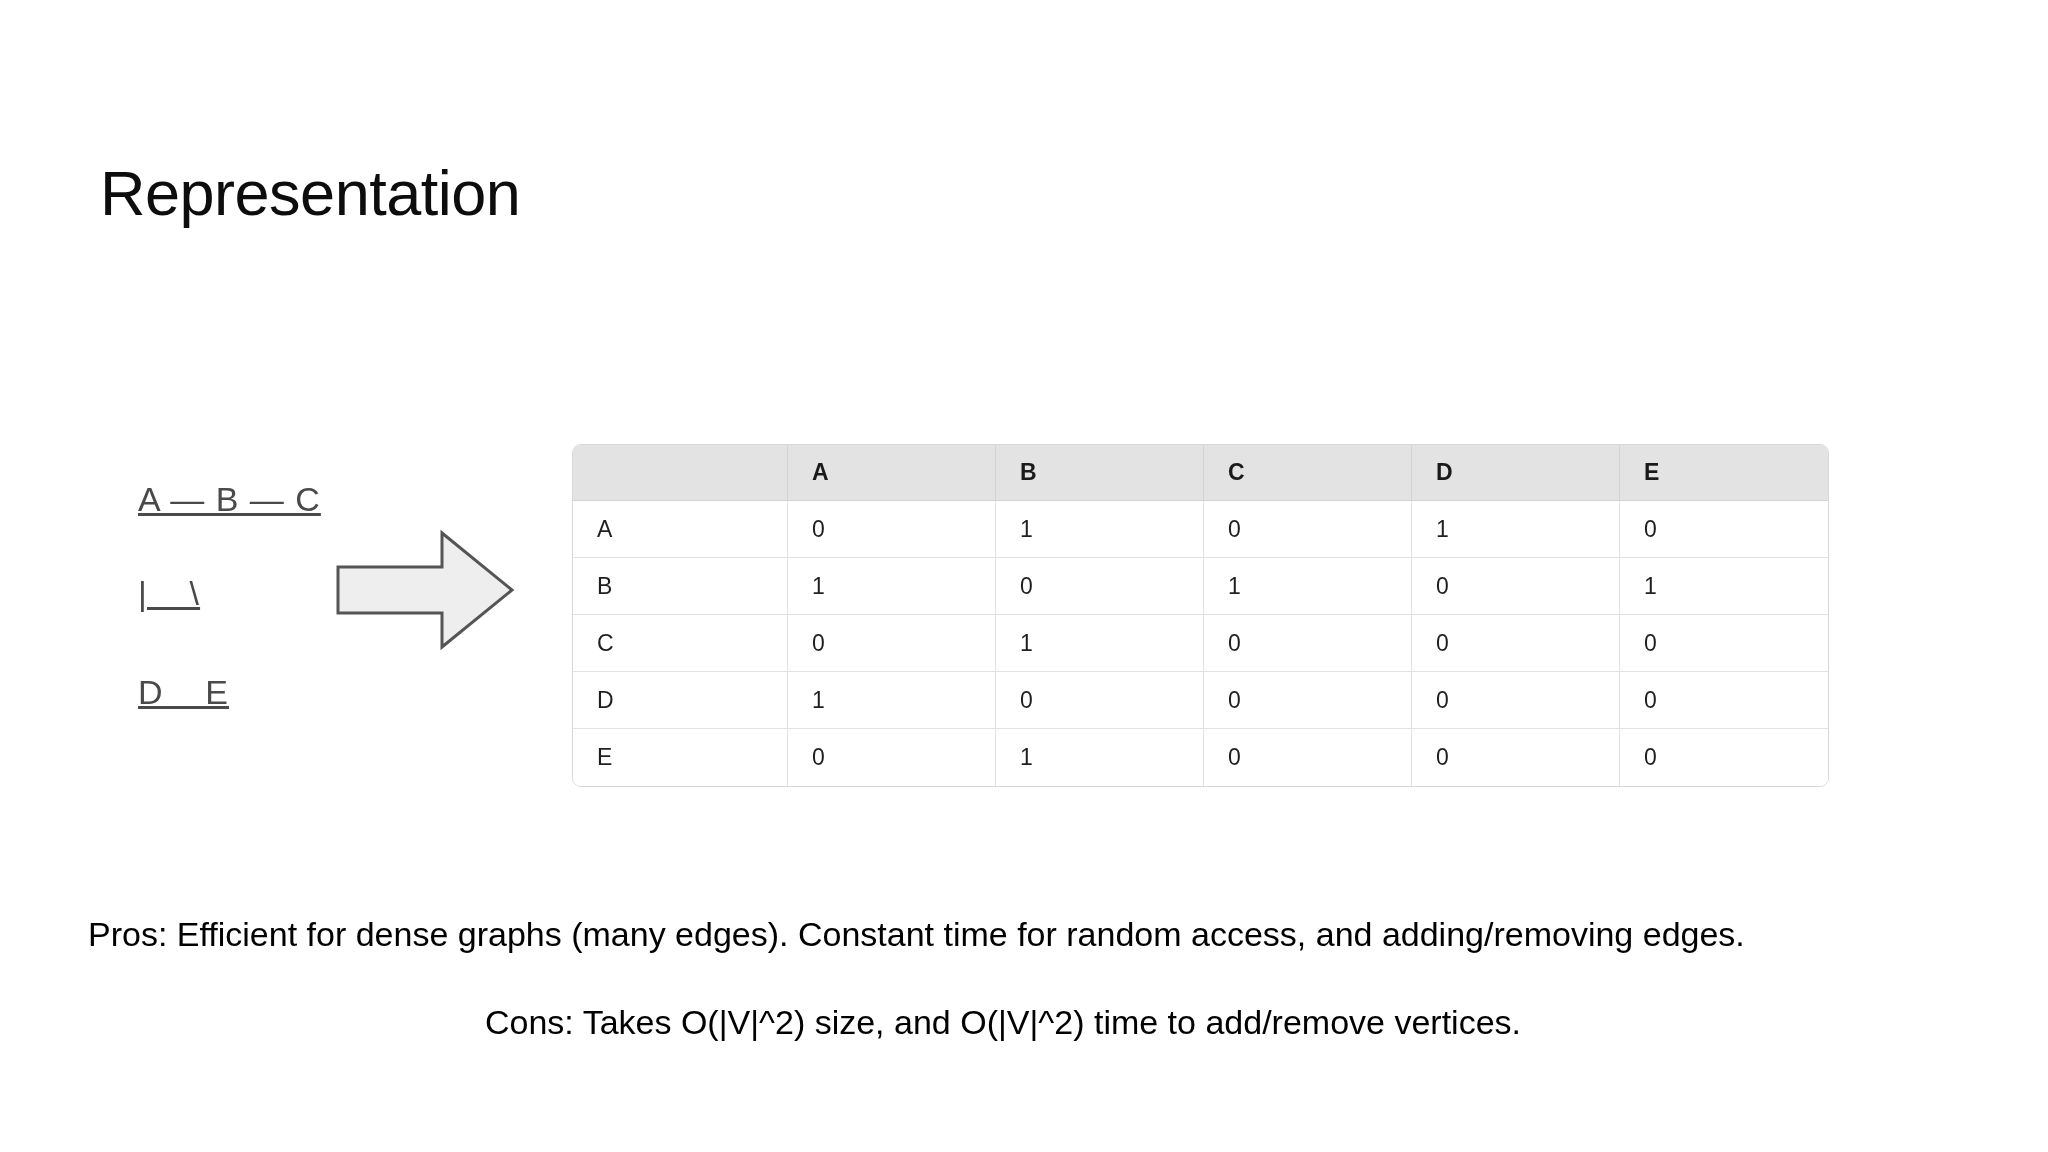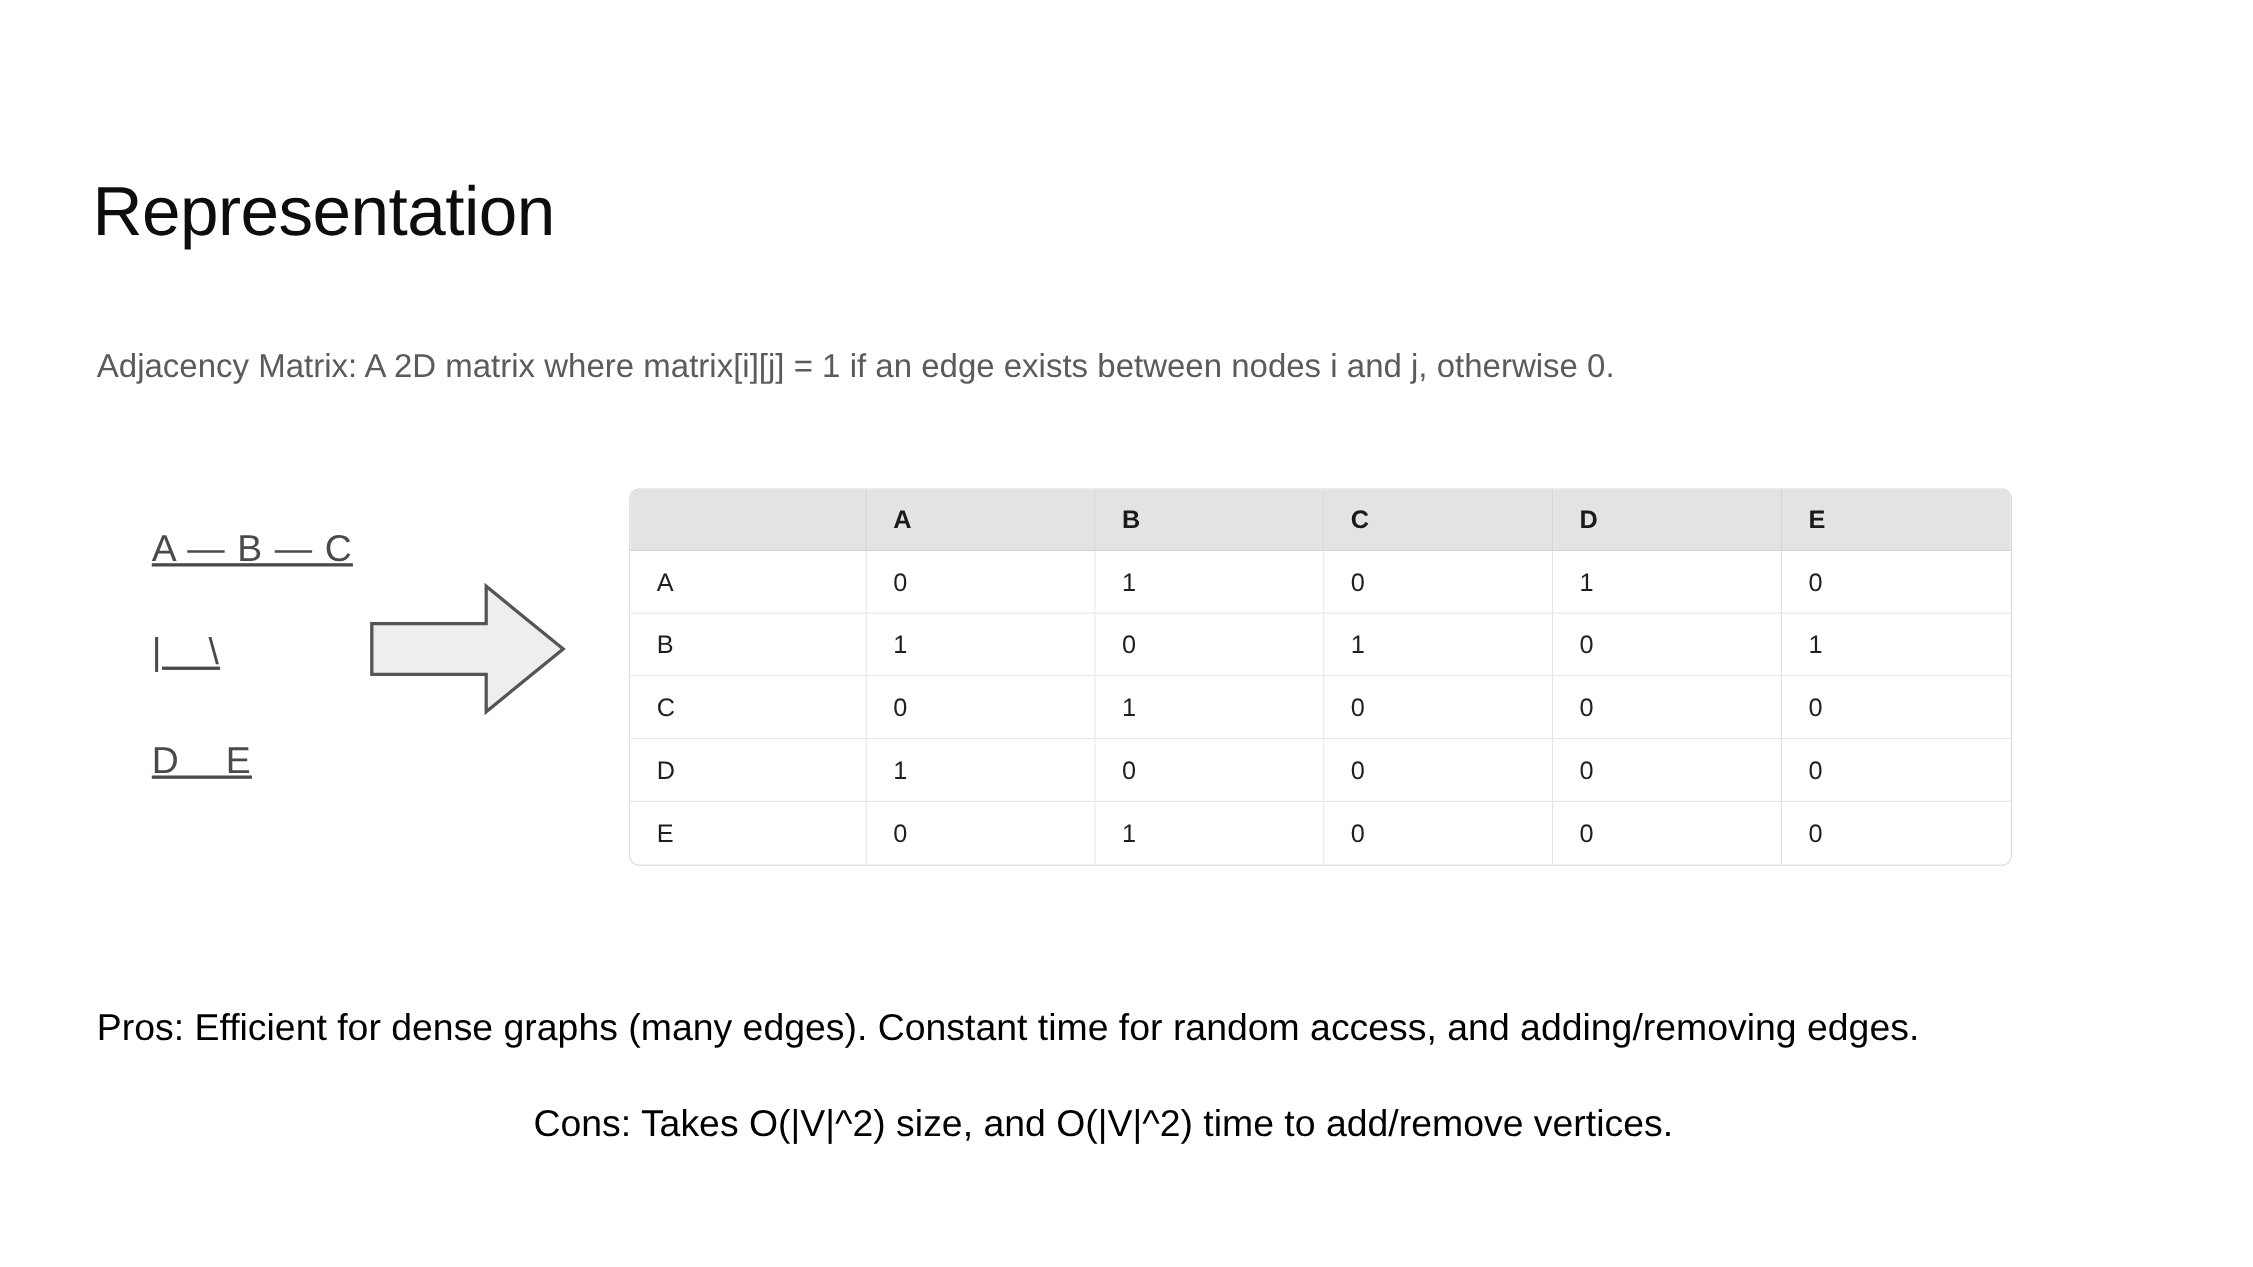--- a/index.html
+++ b/index.html
@@ -18,21 +18,21 @@
 
   .slide {
     position: absolute;
     inset: 0;
     background: #ffffff;
   }
 
   
   .page-title {
     position: absolute;
-    left: 84px;
+    left: 100px;
     top: 117px;
     font-size: 63px;
     font-weight: 400;
     color: #0d0d0d;
     letter-spacing: -0.5px;
     line-height: 1.1;
     white-space: nowrap;
   }
 
   
@@ -151,21 +151,20 @@
   }
   .note-line:last-child { margin-bottom: 17px; text-align: center; }
 </style>
 </head>
 <body>
 
 <div class="slide">
 
   <h1 class="page-title">Representation</h1>
 
-  <p class="intro-text">Adjacency Matrix: A 2D matrix where matrix[i][j] = 1 if an edge exists between nodes i and j, otherwise 0.</p>
 
   <div class="figure-area">
 
     <div class="graph-sketch">
       <div class="graph-row graph-row-1">A — B — C</div>
       <div class="graph-row graph-row-2">|    \</div>
       <div class="graph-row graph-row-3">D    E</div>
     </div>
 
   </div>

